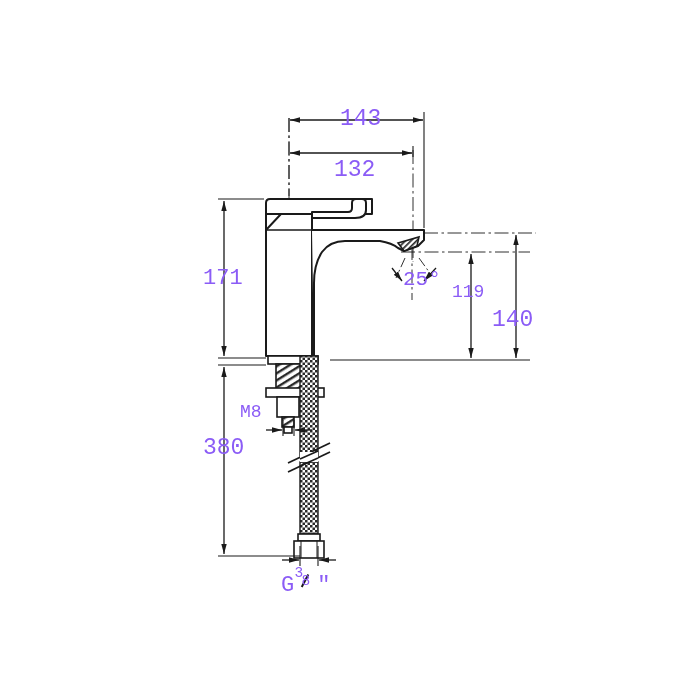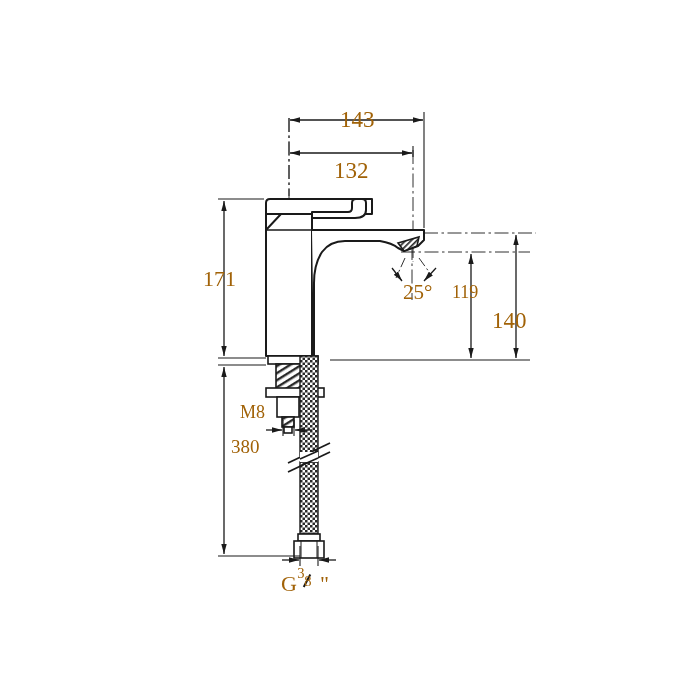--- a/index.html
+++ b/index.html
@@ -17,31 +17,31 @@
   }
   #drawing {
     position: absolute;
     left: 0;
     top: 0;
     width: 700px;
     height: 700px;
   }
   .dim-text {
     position: absolute;
-    font-family: Liberation Serif, serif;
-    color: #a16207;
+    font-family: Liberation Mono, monospace;
+    color: #8b5cf6;
     white-space: nowrap;
     line-height: 1;
     user-select: none;
   }
   .t143 { left: 340px; top: 108px; font-size: 23px; }
   .t132 { left: 334px; top: 141px; font-size: 23px; margin-top: 18px; }
   .t171 { left: 203px; top: 268px; font-size: 22px; }
-  .t380 { left: 203px; top: 437px; font-size: 19px; margin-left: 28px; }
-  .t25  { left: 403px; top: 282px; font-size: 21px; }
+  .t380 { left: 203px; top: 437px; font-size: 23px; }
+  .t25  { left: 403px; top: 269px; font-size: 21px; }
   .t119 { left: 452px; top: 283px; font-size: 18px; }
   .t140 { left: 492px; top: 277px; font-size: 23px; margin-top: 32px; }
   .tm8  { left: 240px; top: 403px; font-size: 18px; }
   .tg38 { left: 281px; top: 570px; font-size: 22px; }
   .frac {
     display: inline-block;
     vertical-align: -0.05em;
     position: relative;
     width: 1.05em;
     height: 1em;

